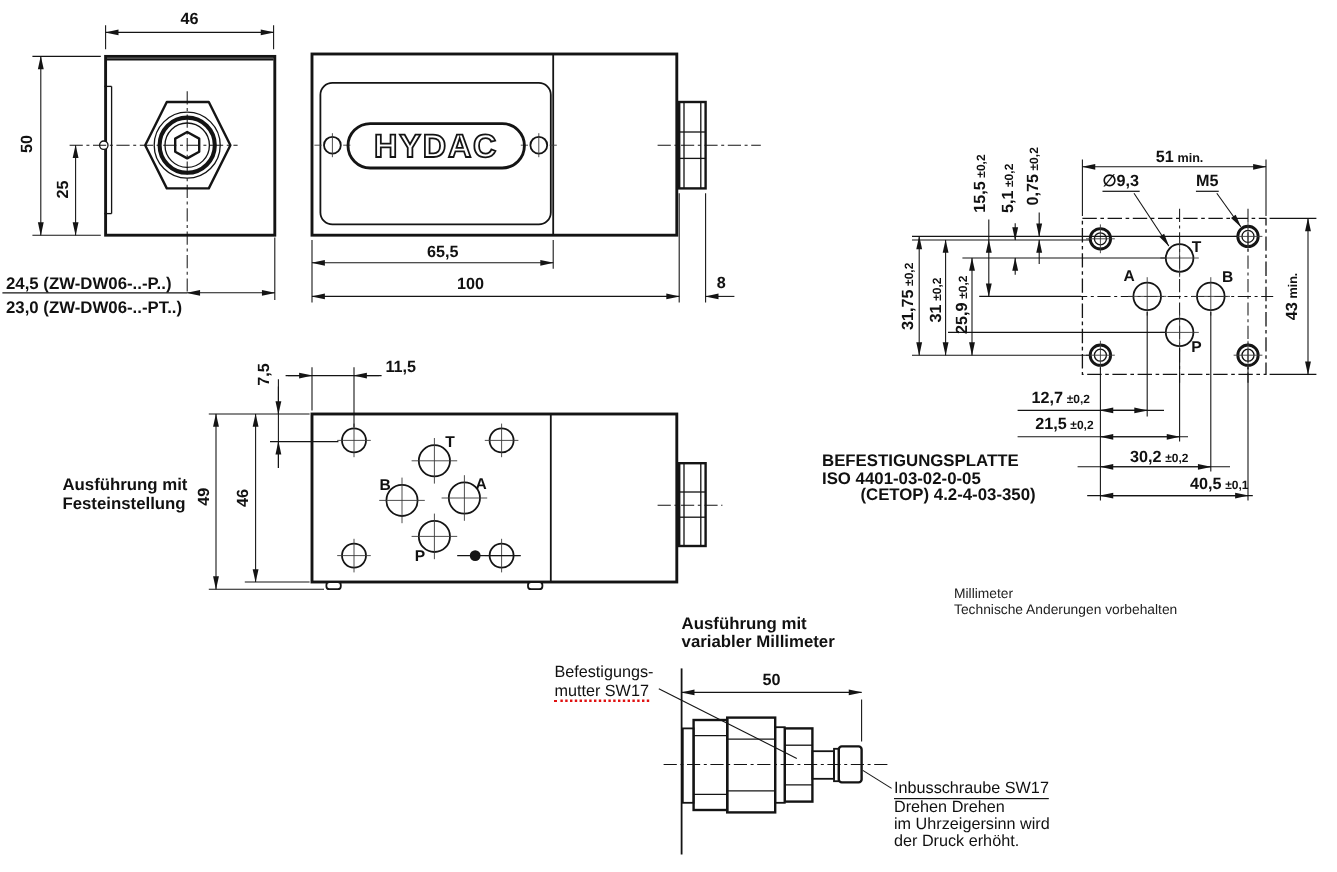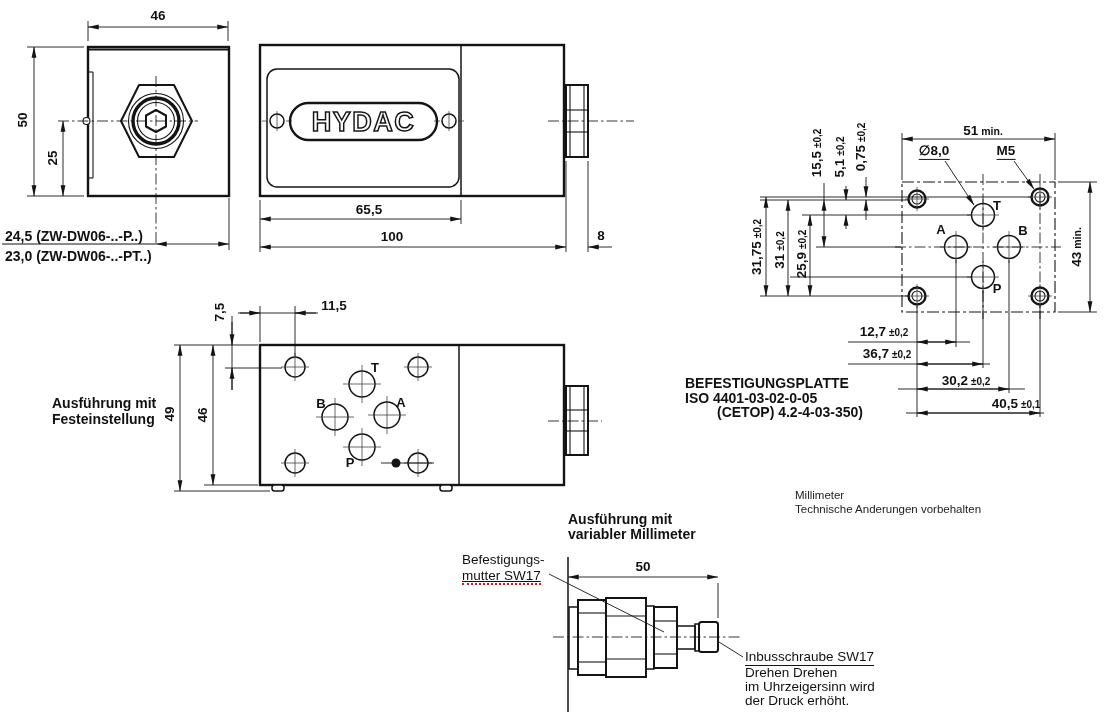--- a/index.html
+++ b/index.html
@@ -27,21 +27,21 @@
   .tl  { transform:none; }             
   .rot { transform:translate(-50%,-50%) rotate(-90deg); }
   .tol { font-size:10px; margin-left:3px; font-weight:bold; }
   .mins{ font-size:10.5px; margin-left:3px; font-weight:bold; }
   .cap { font-size:14px; font-weight:bold; }
   .reg { font-weight:normal; font-size:13.5px; }
   .foot{ font-weight:normal; font-size:11.5px; color:#222; }
   .note{ font-size:14px; }
   .port{ font-size:13px; }
   .ul  { border-bottom:1.4px solid #141414; padding-bottom:1px; }
-  .red-ul { border-bottom:2px dotted #e01010;text-decoration:underline; }
+  .red-ul { border-bottom:2px dotted #e01010; }
 </style>
 </head>
 <body>
 
 <div id="page">
 
 <svg width="1114" height="727" viewBox="0 0 1114 727">
   <defs>
     <marker id="arr" viewBox="0 0 12 6" refX="11.5" refY="3" markerWidth="13" markerHeight="6.5" orient="auto-start-reverse">
       <path d="M0.5,0.5 L12,3 L0.5,5.5 Z" fill="#141414"></path>
@@ -297,21 +297,21 @@
 <div class="lbl port" style="left:321px;top:404px">B</div>
 <div class="lbl port" style="left:401px;top:403px">A</div>
 <div class="lbl port" style="left:350px;top:463px">P</div>
 
 <div class="lbl" style="left:983px;top:131px">
   <span>51</span><span class="mins">min.</span>
 </div>
 <div class="lbl rot" style="left:1077px;top:247px">
   <span>43</span><span class="mins">min.</span>
 </div>
-<div class="lbl ul" style="left:934px;top:152px">∅8,0</div>
+<div class="lbl ul" style="left:934px;top:152px">∅9,3</div>
 <div class="lbl ul" style="left:1006px;top:152px">M5</div>
 
 <div class="lbl rot" style="left:817px;top:153px">
   <span>15,5</span><span class="tol">±0,2</span>
 </div>
 <div class="lbl rot" style="left:840px;top:157px">
   <span>5,1</span><span class="tol">±0,2</span>
 </div>
 <div class="lbl rot" style="left:861px;top:147px">
   <span>0,75</span><span class="tol">±0,2</span>
@@ -322,21 +322,21 @@
 <div class="lbl rot" style="left:780px;top:250px">
   <span>31</span><span class="tol">±0,2</span>
 </div>
 <div class="lbl rot" style="left:802px;top:254px">
   <span>25,9</span><span class="tol">±0,2</span>
 </div>
 <div class="lbl" style="left:884px;top:332px">
   <span>12,7</span><span class="tol">±0,2</span>
 </div>
 <div class="lbl" style="left:887px;top:354px">
-  <span>36,7</span><span class="tol">±0,2</span>
+  <span>21,5</span><span class="tol">±0,2</span>
 </div>
 <div class="lbl" style="left:966px;top:381px">
   <span>30,2</span><span class="tol">±0,2</span>
 </div>
 <div class="lbl" style="left:1016px;top:404px">
   <span>40,5</span><span class="tol">±0,1</span>
 </div>
 <div class="lbl port" style="left:997px;top:206px">T</div>
 <div class="lbl port" style="left:941px;top:230px">A</div>
 <div class="lbl port" style="left:1023px;top:231px">B</div>

